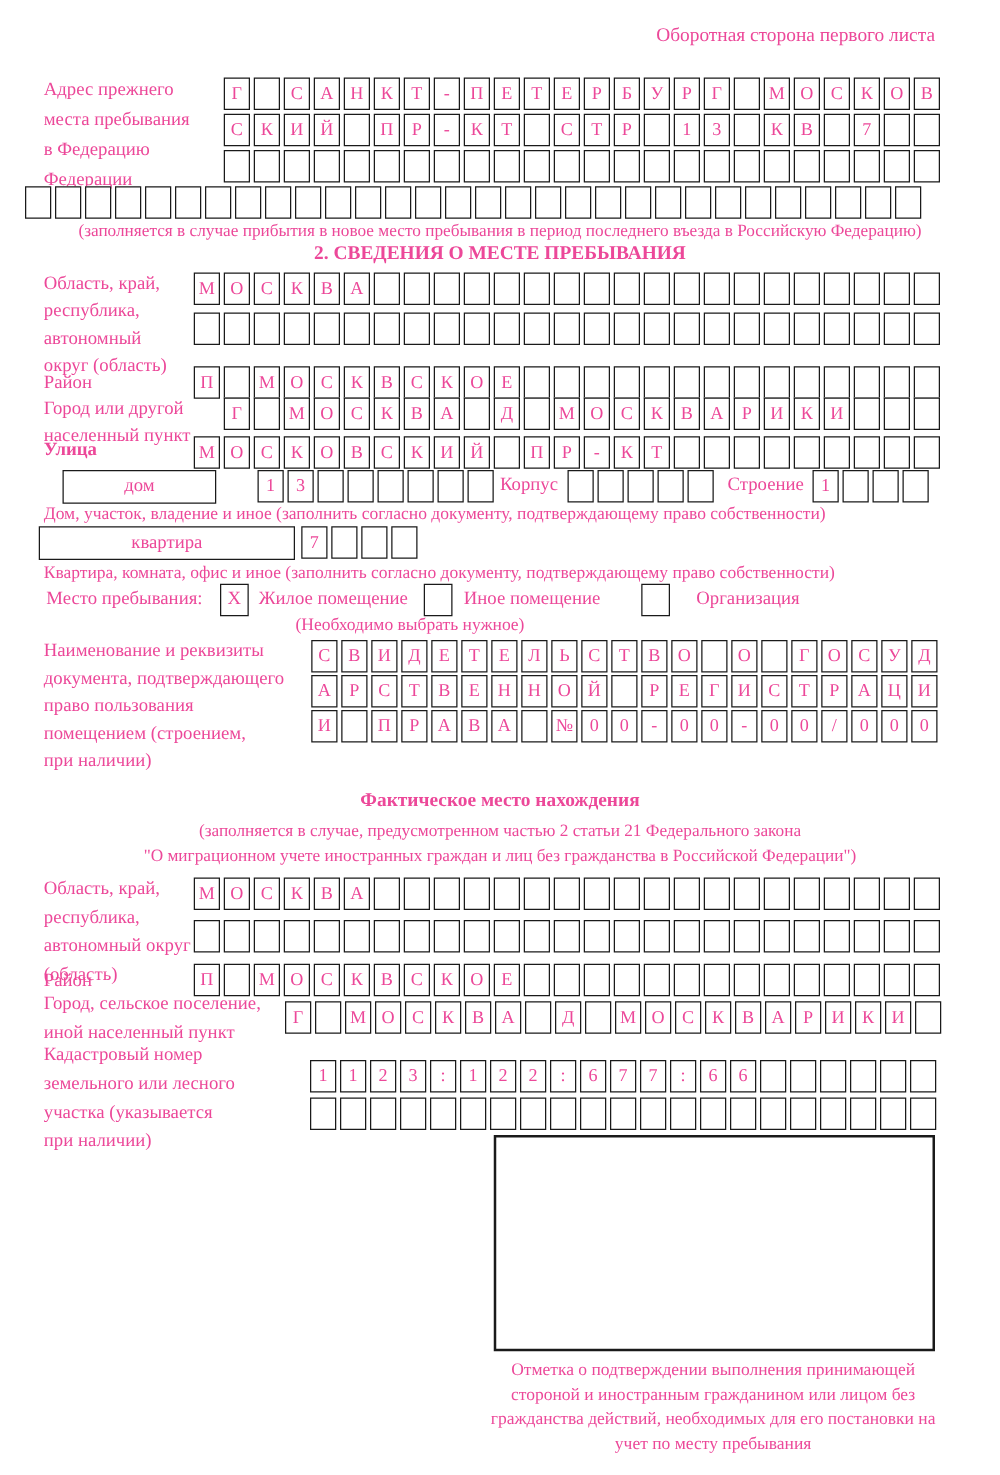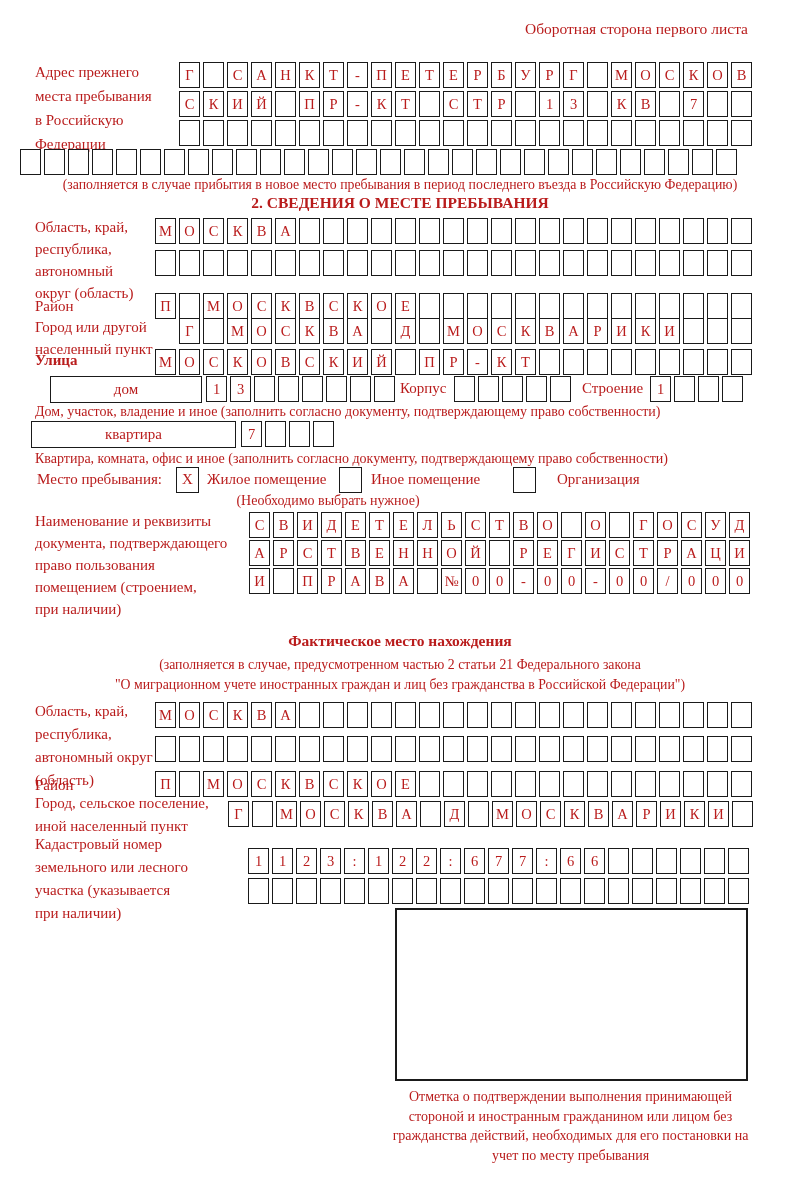--- a/index.html
+++ b/index.html
@@ -1,18 +1,18 @@
 <!DOCTYPE html>
 <html><head>
 <meta charset="utf-8">
 <style>
   html,body { margin:0; padding:0; background:#fff; }
   .page {
     position:relative; width:800px; height:1180px; background:#ffffff;
-    font-family:"Liberation Serif","DejaVu Serif",serif; color:#b91c1c; overflow:hidden;
+    font-family:"Liberation Serif","DejaVu Serif",serif; color:#ec4899; overflow:hidden;
   }
   .abs { position:absolute; }
   .hdr { position:absolute; top:20px; right:52px; font-size:15.5px; }
   .lbl { font-size:15px; line-height:24px; white-space:nowrap; }
   .lbl .ln { white-space:nowrap; }
   .lh22 { line-height:22px; }
   .lh23 { line-height:23px; }
   .cellrow { position:absolute; display:flex; gap:3px; }
   .cell {
     width:21px; height:26px; box-sizing:border-box; border:1.6px solid #1a1a1a;
@@ -37,21 +37,21 @@
 </head>
 <body>
 
 <div class="page">
 
   <div class="hdr">Оборотная сторона первого листа</div>
 
   <div class="lbl abs" style="left:35px; top:60px;">
     <div class="ln">Адрес прежнего</div>
     <div class="ln">места пребывания</div>
-    <div class="ln">в Российскую</div>
+    <div class="ln">в Федерацию</div>
     <div class="ln">Федерации</div>
   </div>
   <div class="cellrow" style="left:179px; top:62px;">
       <span class="cell">Г</span>
       <span class="cell"></span>
       <span class="cell">С</span>
       <span class="cell">А</span>
       <span class="cell">Н</span>
       <span class="cell">К</span>
       <span class="cell">Т</span>
@@ -304,21 +304,21 @@
       <span class="cell"></span>
       <span class="cell"></span>
       <span class="cell"></span>
       <span class="cell"></span>
       <span class="cell"></span>
       <span class="cell"></span>
       <span class="cell"></span>
       <span class="cell"></span>
     </div>
 
-  <div class="widebox" style="left:50px; top:376px; width:152px;">
+  <div class="widebox" style="left:50px; top:376px; width:123px;">
     <span>дом</span>
   </div>
   <div class="cellrow" style="left:206px; top:376px;">
       <span class="cell">1</span>
       <span class="cell">3</span>
       <span class="cell"></span>
       <span class="cell"></span>
       <span class="cell"></span>
       <span class="cell"></span>
       <span class="cell"></span>

